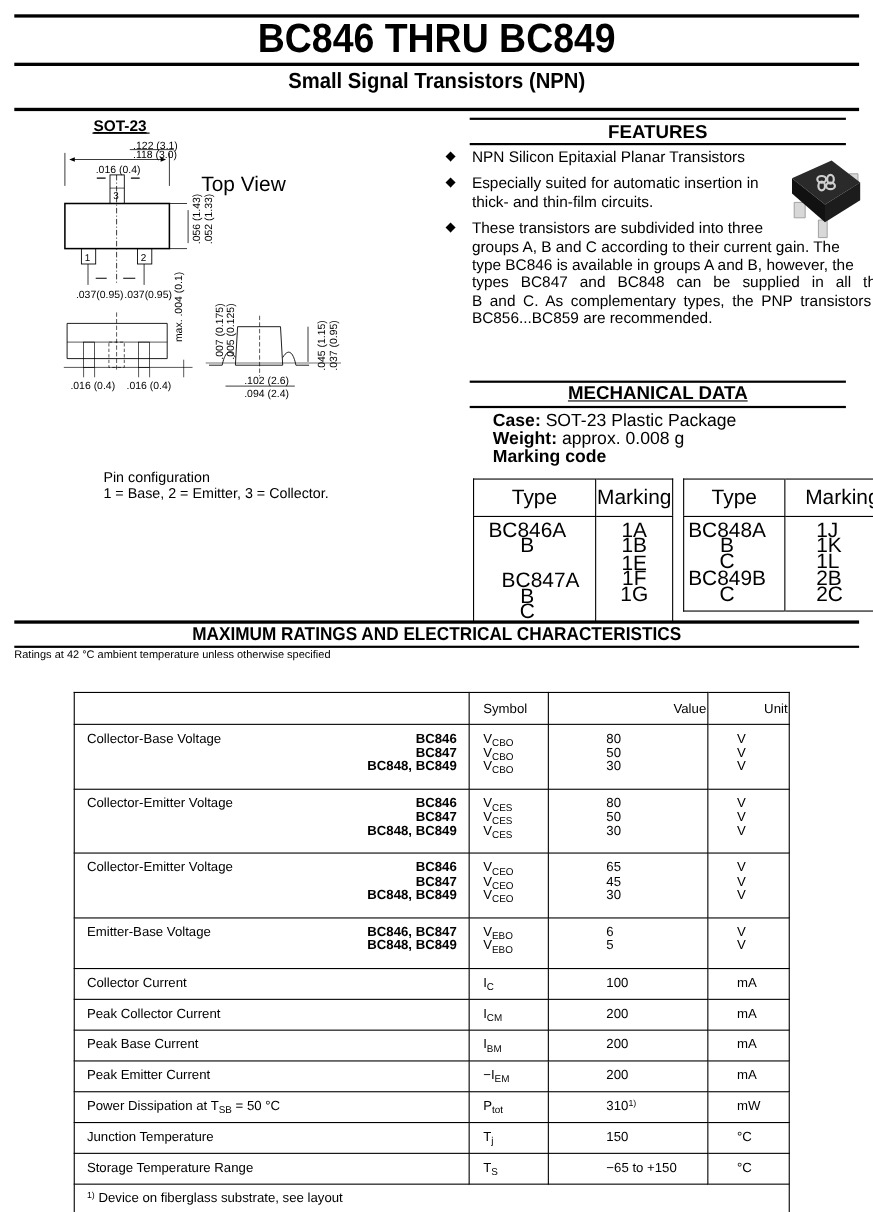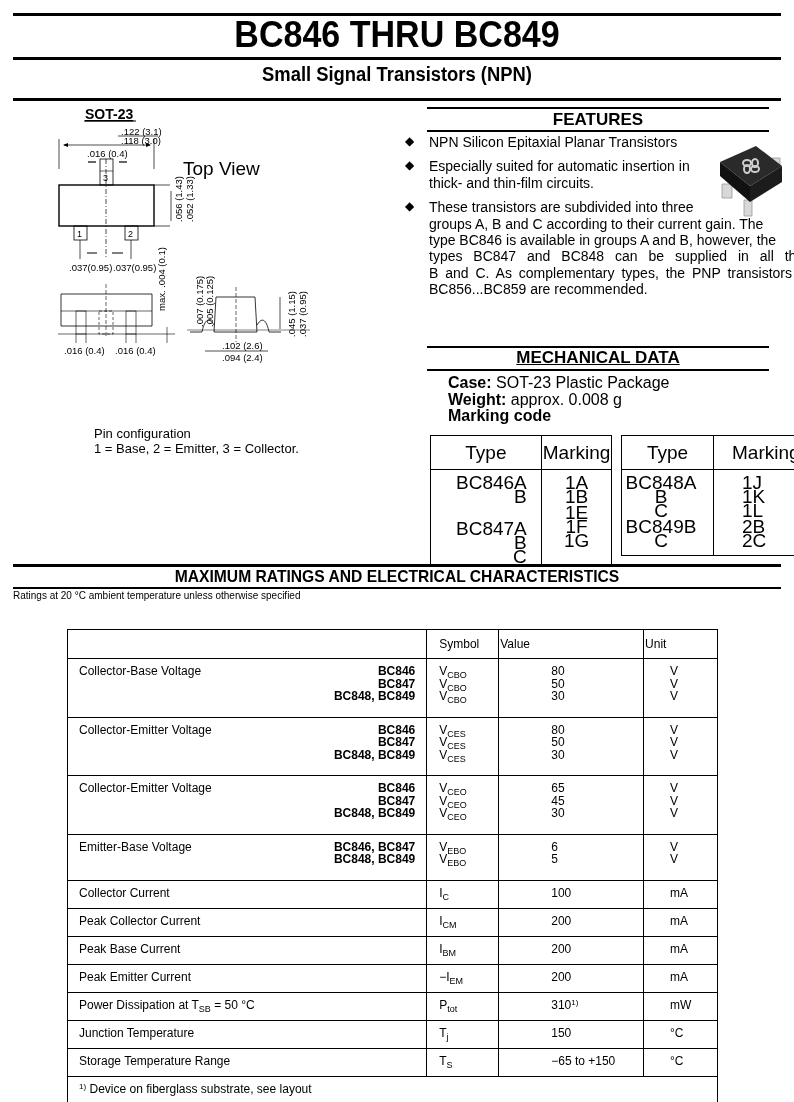--- a/index.html
+++ b/index.html
@@ -19,21 +19,21 @@
   .mark-table { border: 1px solid #000; border-collapse: collapse; font-size: 19px; position: absolute; }
   .mark-table th { font-weight: normal; height: 31px; border-bottom: 1px solid #000; text-align: center; }
   .mark-table td { vertical-align: top; padding-top: 6px; line-height: 14px; text-align: center; }
   .mark-table .c1 { border-right: 1px solid #000; }
   .pin { left: 94px; top: 427px; font-size: 13px; line-height: 14.5px; }
   .ratings-head { left: 0; width: 794px; top: 567px; text-align: center; font-size: 17px; font-weight: bold; }
   .ratings-note { left: 13px; top: 590px; font-size: 10px; }
   table.spec { position: absolute; left: 67px; top: 629px; width: 651px; border-collapse: collapse;
                font-size: 12px; }
   table.spec td, table.spec th { border: 1px solid #000; }
-  table.spec th { font-weight: normal; height: 26px; text-align: left; }
+  table.spec th { font-weight: normal; height: 26px; text-align: right; }
   table.spec td { vertical-align: top; padding-top: 6px; line-height: 12.5px; }
   table.spec td.param { padding-left: 11px; position: relative; }
   table.spec td.sym { padding-left: 12px; }
   table.spec td.val { padding-left: 52px; }
   table.spec td.unit { padding-left: 26px; }
   table.spec tr.single td { height: 20px; padding-top: 6px; }
   .variants { position: absolute; right: 11px; top: 6px; text-align: right; font-weight: bold; }
   sub { font-size: 9px; vertical-align: -3px; line-height: 0; }
   sup { font-size: 8px; vertical-align: 4px; line-height: 0; }
   .chip { left: 716px; top: 140px; }
@@ -174,21 +174,21 @@
   <div><b>Marking code</b></div>
 </div>
 
 <table class="mark-table" style="left:430px;top:435px;width:178px;height:121px;border-bottom:none;">
   <tbody>
       <tr>
         <th class="c1" style="width:89px;">Type</th>
       <th>Marking</th>
       </tr>
   <tr>
-    <td class="c1" style="text-align:right;padding-right:14px;">
+    <td class="c1" style="padding-right:14px;">
       <div>BC846A</div>
       <div>B</div>
       <div style="margin-top:18px;padding-left:24px;">BC847A</div>
       <div>B</div>
       <div>C</div>
     </td>
     <td>
       <div>1A</div>
       <div>1B</div>
       <div style="margin-top:2px;">1E</div>
@@ -220,21 +220,21 @@
       <div style="margin-top:2px;">2B</div>
       <div>2C</div>
     </td>
   </tr>
 </tbody>
   </table>
 
 <div class="rule" style="left:13px;top:564px;width:768px;height:3px;"></div>
 <div class="abs ratings-head" style="transform:scaleX(0.92);transform-origin:center;">MAXIMUM RATINGS AND ELECTRICAL CHARACTERISTICS</div>
 <div class="rule" style="left:13px;top:587px;width:768px;height:2px;"></div>
-<div class="abs ratings-note">Ratings at 20 °C ambient temperature unless otherwise specified</div>
+<div class="abs ratings-note">Ratings at 42 °C ambient temperature unless otherwise specified</div>
 
 <table class="spec">
   <colgroup>
       <col style="width:360px">
       <col style="width:72px">
       <col style="width:145px">
       <col style="width:74px">
     </colgroup>
   <thead>
     <tr>

